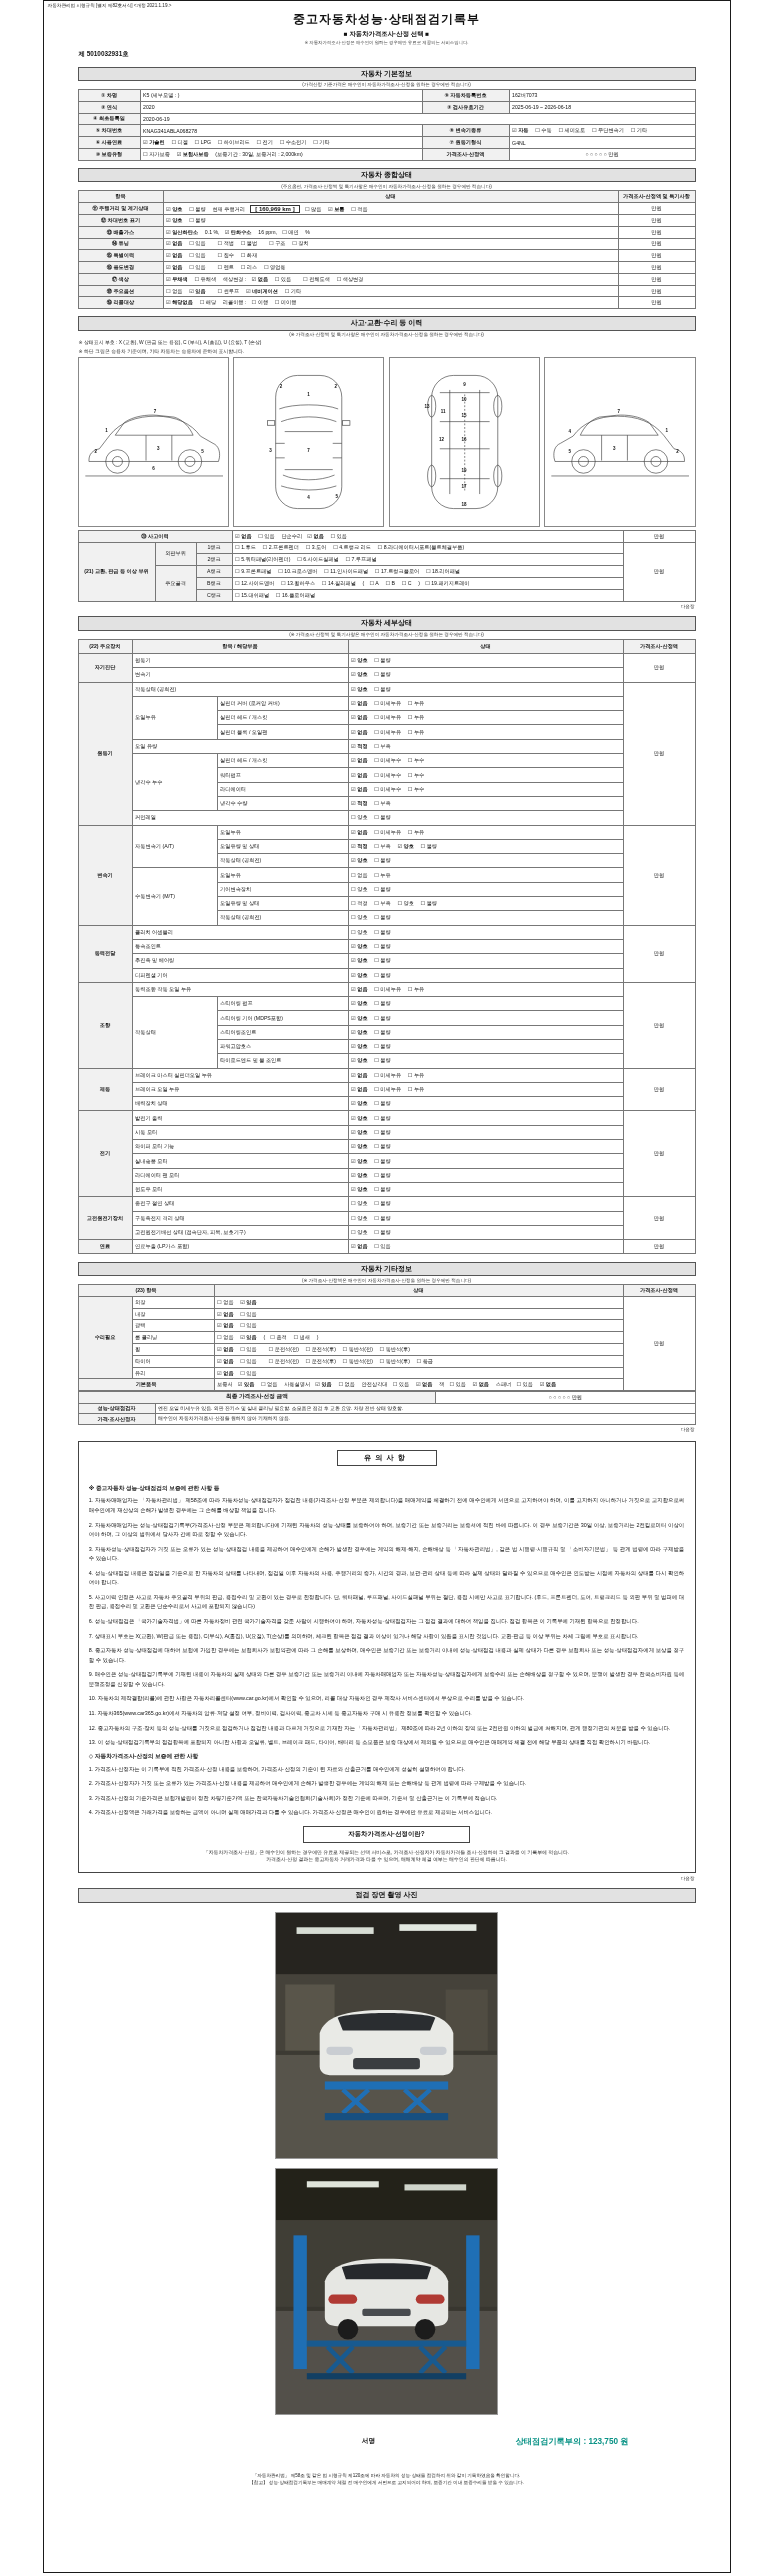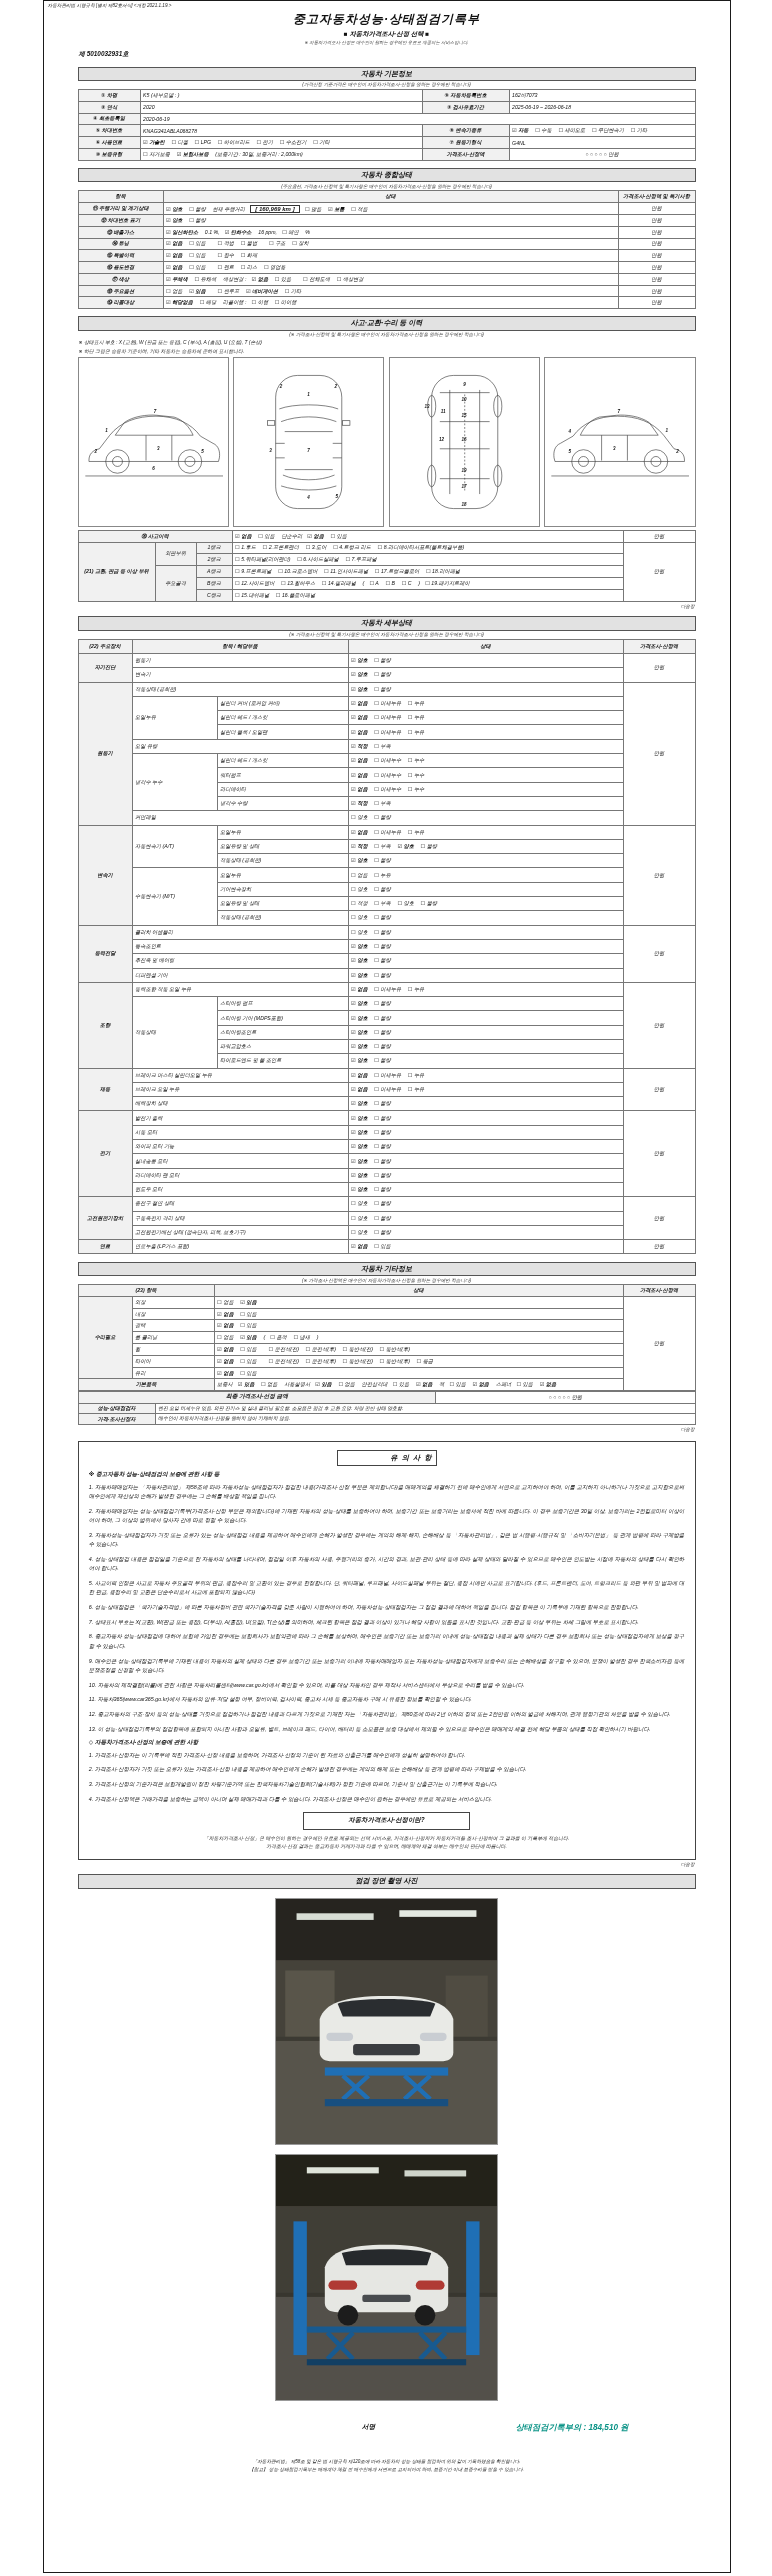--- a/index.html
+++ b/index.html
@@ -1,17 +1,17 @@
 <!DOCTYPE html>
 <html style="font-size:8.2px"><head>
 <meta charset="utf-8">
 <style>
   html,body{margin:0;padding:0;background:#fff;}
   body{width:773px;font-family:"Liberation Sans","DejaVu Sans",sans-serif;color:#111;}
-  .page{width:688px;margin:0 auto;border:0.5px solid #1a1a1a;height:2573px;overflow:hidden;background:#fff;box-sizing:border-box;font-style:italic;}
+  .page{width:688px;margin:0 auto;border:0.5px solid #1a1a1a;height:2573px;overflow:hidden;background:#fff;box-sizing:border-box;}
   .toplegal{font-size:4.6px;color:#222;padding:2.1px 4.1px 0 4.1px;}
   .inner{padding:1px 34px 5.2px 34px;}
   h1.title{text-align:center;font-size:12px;margin:2.1px 0 1.5px 0;letter-spacing:1px;font-weight:bold;}
   .subtitle{text-align:center;font-weight:bold;font-size:6.4px;margin:0;}
   .titlenote{text-align:center;font-size:4.4px;color:#444;margin-top:1.5px;}
   .docno{font-size:6.4px;font-weight:bold;margin:5.2px 0 2.1px 1px;}
   .bar{background:#e2e2e2;border:0.5px solid #555;height:12.4px;line-height:12.4px;text-align:center;font-weight:bold;font-size:7px;margin-top:7.2px;}
   .note{text-align:center;font-size:4.6px;color:#333;margin:1.5px 0 1.5px 0;}
   table{width:100%;border-collapse:collapse;table-layout:fixed;}
   th,td{border:0.5px solid #777;font-size:5.2px;padding:1px 2.6px;vertical-align:middle;word-break:keep-all;}
@@ -28,21 +28,21 @@
   .tt{display:inline-block;margin-right:5.2px;font-size:5.2px;}
   .tt.b{font-weight:bold;font-size:6px;border:0.5px solid #333;padding:0 4.1px;}
   .legend{font-size:4.9px;margin:2.1px 1px;color:#222;}
   .diagrams{display:flex;gap:4.1px;margin:3.1px 0;}
   .dpanel{flex:1;border:0.5px solid #888;background:#fff;height:170px;box-sizing:border-box;}
   .dpanel svg{width:100%;height:100%;}
   .np{text-align:right;font-size:4.6px;color:#333;margin:2.6px 1px 1px 1px;}
   .fin{font-size:5.7px;}
   td.sm{font-size:4.9px;line-height:1.5;}
   .noticebox{border:0.8px solid #444;padding:8.2px 10.3px;margin-top:8.2px;}
-  .ntitle{width:98px;margin:0 auto 5px auto;border:0.8px solid #444;text-align:right;font-weight:bold;font-size:7.2px;padding:2.1px 0;letter-spacing:4.1px;}
+  .ntitle{width:98px;margin:0 auto 19px auto;border:0.8px solid #444;text-align:center;font-weight:bold;font-size:7.2px;padding:2.1px 0;letter-spacing:4.1px;}
   .nhead{font-size:5.7px;font-weight:bold;margin:5.2px 0 3.6px 0;}
   .nitem{font-size:5.4px;line-height:1.75;text-align:justify;margin-bottom:5.2px;}
   .qbox{border:0.8px solid #444;width:165px;margin:8.2px auto 5.2px auto;text-align:center;font-weight:bold;font-size:6.4px;padding:3.1px 0;}
   .qline{text-align:center;font-size:4.9px;line-height:1.6;color:#222;}
   .photos{display:flex;flex-direction:column;align-items:center;gap:9.3px;padding:9.3px 0 3.1px 0;}
   .photo{width:223px;height:247px;border:0.5px solid #999;box-sizing:border-box;}
   .photo svg{width:100%;height:100%;display:block;}
   .signrow{position:relative;height:27px;margin-top:11.3px;}
   .signlabel{position:absolute;left:46%;top:7.2px;font-size:6.7px;font-weight:bold;}
   .premium{position:absolute;right:67px;top:6.2px;font-size:8.2px;font-weight:bold;color:#0a9386;}
@@ -675,21 +675,21 @@
           <path d="M100,348 L150,400 M150,348 L100,400 M280,348 L330,400 M330,348 L280,400" stroke="#185a90" stroke-width="9" fill="none"></path>
           <rect x="60" y="400" width="310" height="12" fill="#123f63"></rect>
         </svg>
       </div>
     </div>
 
     <div class="signrow">
       <div class="signlabel">서명</div>
       <div class="premium">
         <span>상태점검기록부의 :</span>
-        <span>184,510 원</span>
+        <span>123,750 원</span>
       </div>
     </div>
 
     <div class="footlines">
         <div class="">「자동차관리법」 제58조 및 같은 법 시행규칙 제120조에 따라 자동차의 성능·상태를 점검하여 위와 같이 기록하였음을 확인합니다.</div>
         <div class="">【참고】 성능·상태점검기록부는 매매계약 체결 전 매수인에게 서면으로 고지되어야 하며, 보증기간 이내 보증수리를 받을 수 있습니다.</div>
       </div>
 
   </div>
 </div>

